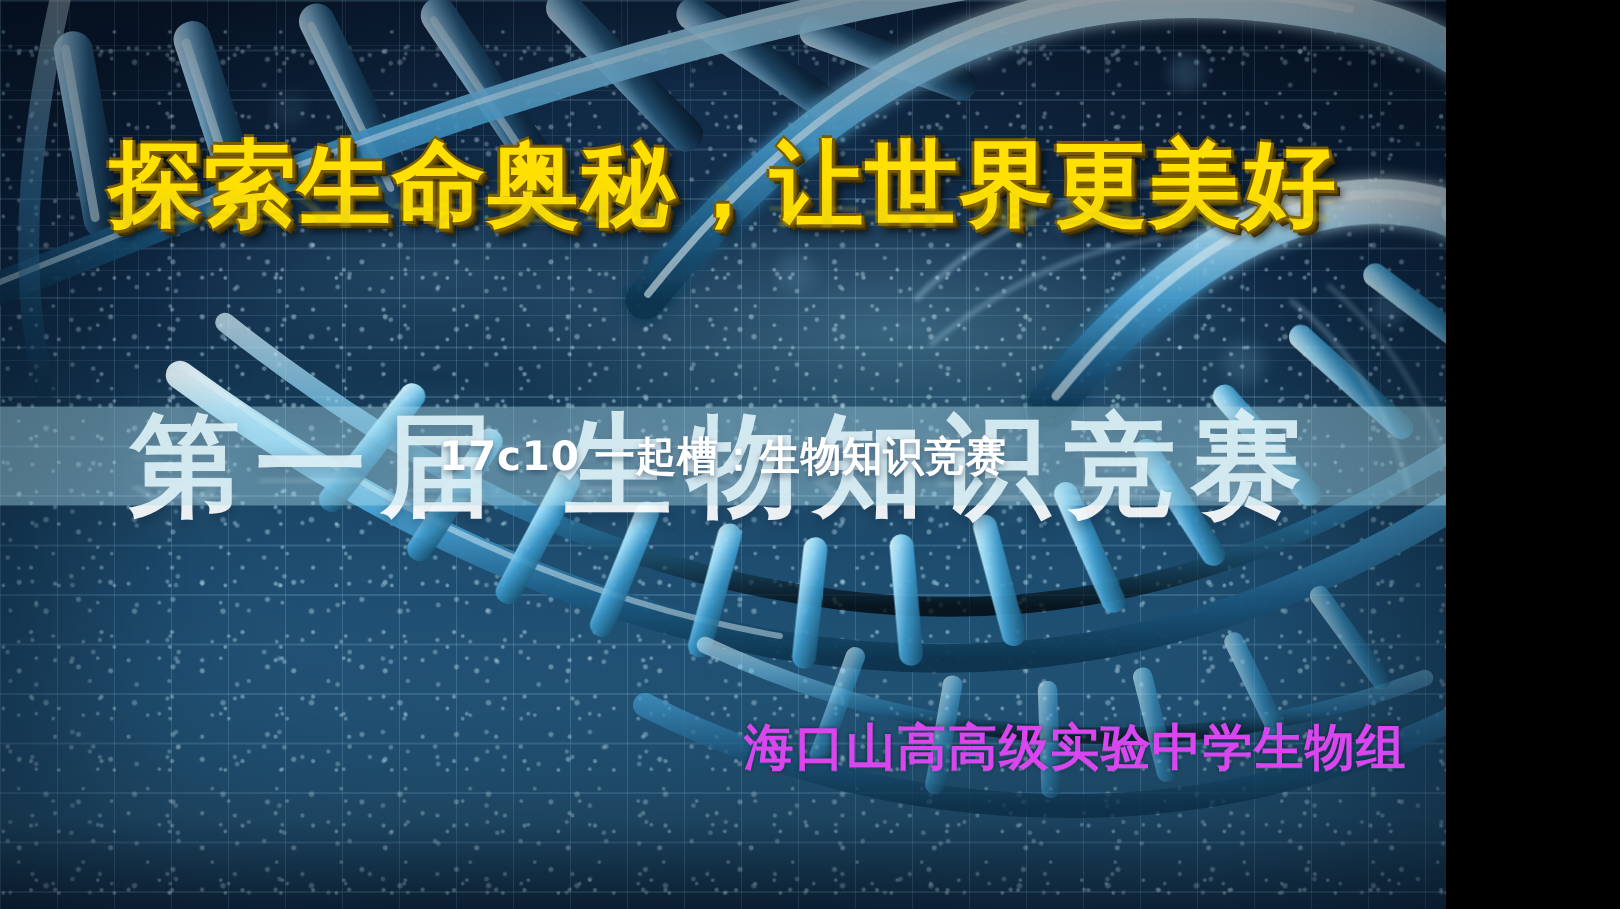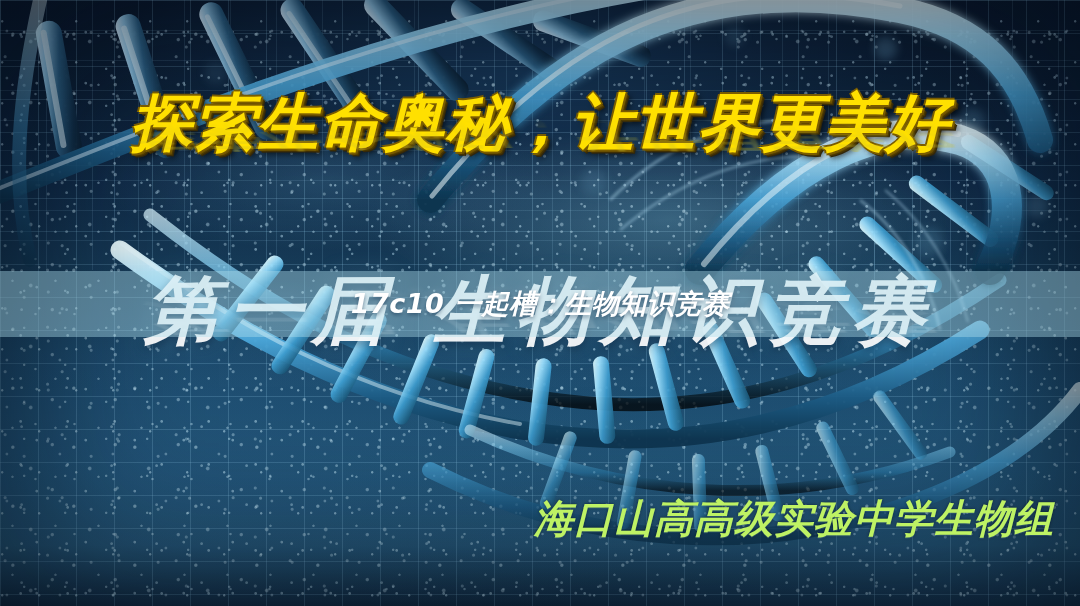--- a/index.html
+++ b/index.html
@@ -3,27 +3,26 @@
 <meta charset="utf-8">
 <title>Biology Knowledge Contest Banner</title>
 <style>
   html, body {
     margin: 0;
     padding: 0;
     background: #000;
   }
   #stage {
     position: relative;
-    width: 1080px;
+    width: 964px;
     height: 606px;
     overflow: hidden;
     font-family: "DejaVu Sans", "Liberation Sans", sans-serif;
     background: #0a1626;
     user-select: none;
-    font-style: italic;
   }
 
   
   .bg-base {
     position: absolute; inset: 0;
     background:
       radial-gradient(ellipse 55% 40% at 48% 12%, rgba(24,58,92,0.85) 0%, rgba(8,20,38,0.2) 70%),
       radial-gradient(ellipse 60% 45% at 20% 78%, rgba(40,96,138,0.60) 0%, rgba(10,26,48,0.0) 72%),
       radial-gradient(ellipse 70% 50% at 80% 85%, rgba(36,92,132,0.55) 0%, rgba(10,26,48,0.0) 72%),
       linear-gradient(180deg,
@@ -200,24 +199,24 @@
     color: #ffffff;
     letter-spacing: 0.5px;
     white-space: nowrap;
     text-shadow: 0 2px 4px rgba(10,40,70,0.55), 0 0 10px rgba(255,255,255,0.25);
   }
 
   
   .org-line {
     position: absolute;
     right: 26px;
-    top: 492px;
-    font-size: 39px;
-    font-weight: 700;
-    color: #bef264;
+    top: 476px;
+    font-size: 33px;
+    font-weight: 700;
+    color: #d946ef;
     letter-spacing: 1px;
     white-space: nowrap;
     text-shadow: 0 1px 0 rgba(120,180,215,0.22), 0 0 3px rgba(0,0,0,0.5);
     pointer-events: none;
   }
 </style>
 </head>
 <body>
 
 <div id="stage">

